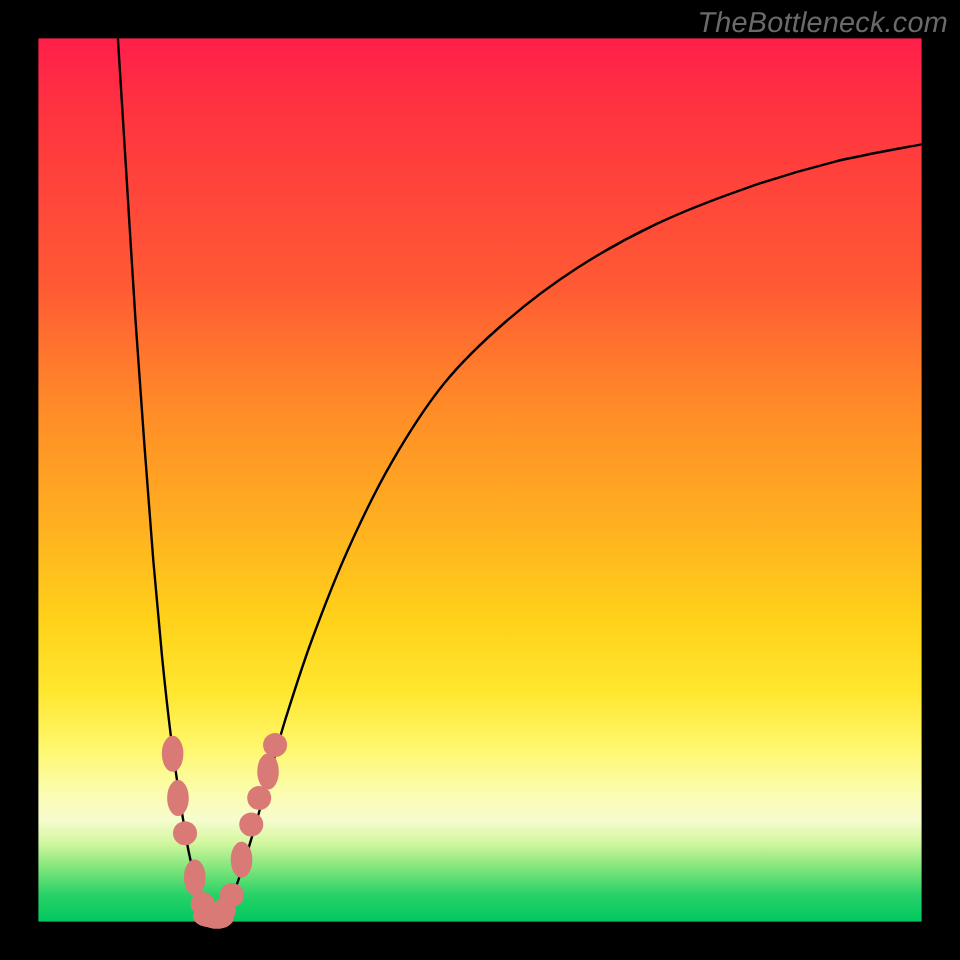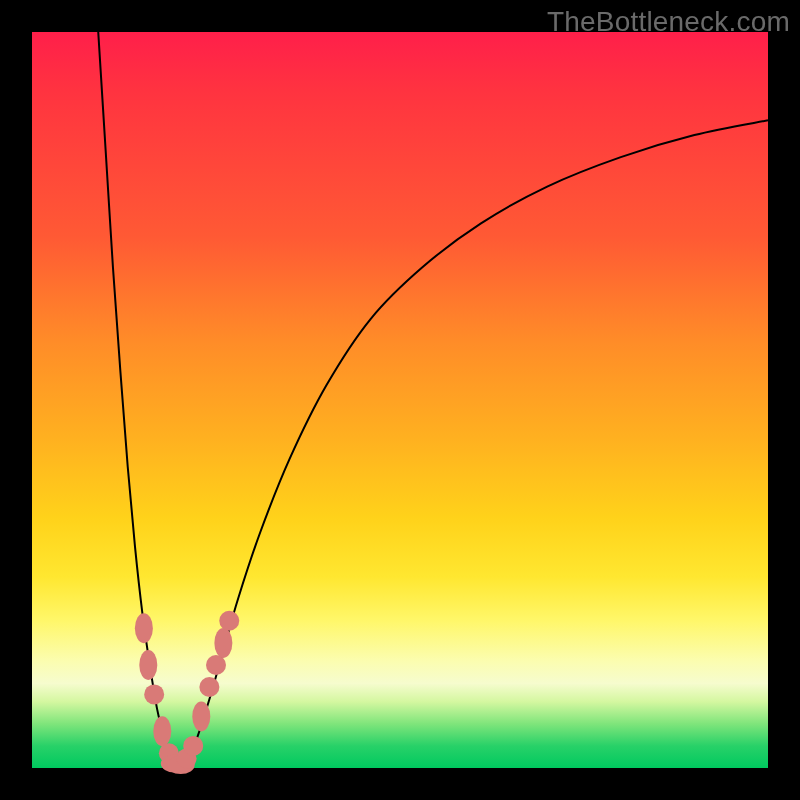--- a/index.html
+++ b/index.html
@@ -42,23 +42,24 @@
       #7fe57b 94%,
       #28d168 97%,
       #00c95f 100%
     );
   }
   .watermark {
     position: absolute;
     top: 6px;
     right: 10px;
     color: #6a6a6a;
-    font-size: 28px;
+    font-size: 24px;
     letter-spacing: 0.2px;
     user-select: none;
+    font-style: italic;
   }
   svg.curves {
     position: absolute;
     top: 0;
     left: 0;
     width: 736px;
     height: 736px;
     overflow: visible;
   }
   .curve {

